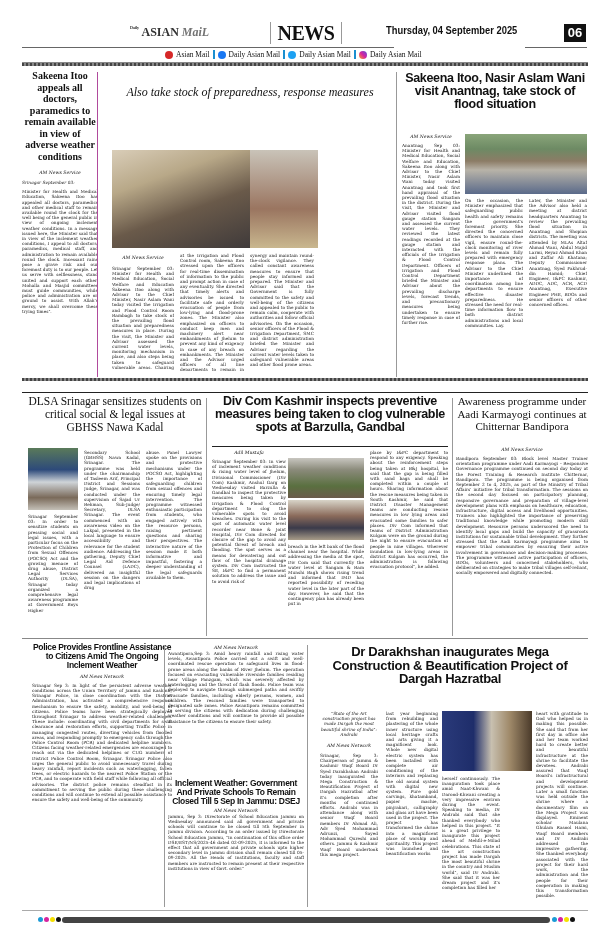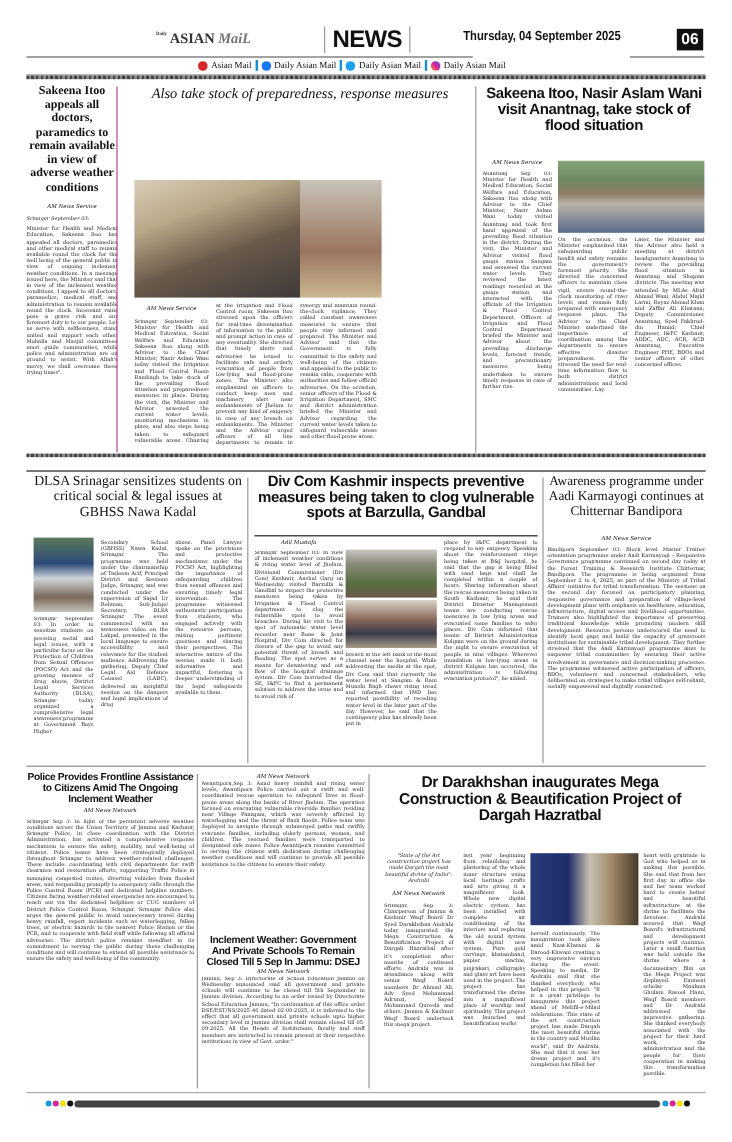--- a/index.html
+++ b/index.html
@@ -1,21 +1,21 @@
 <!DOCTYPE html>
 <html><head>
 <meta charset="utf-8">
 <style>
 *{box-sizing:border-box;margin:0;padding:0}
 body{width:610px;height:952px;background:#fff;font-family:"DejaVu Serif",serif;color:#111;position:relative;overflow:hidden}
 .abs{position:absolute}
 .hdr{left:0;top:0;width:610px;height:60px}
 .logo{left:130px;top:25px;font-family:"Liberation Serif",serif;font-size:12px;font-weight:bold;color:#333}
 .logo .m{color:#737373;font-style:italic}
-.newsbox{left:270px;top:22px;width:72px;height:22px;border-left:1px solid #999;border-right:1px solid #999;text-align:center;font-family:Liberation Sans, sans-serif;font-weight:900;font-size:20px;line-height:22px;letter-spacing:-0.5px}
+.newsbox{left:270px;top:22px;width:72px;height:22px;border-left:1px solid #999;border-right:1px solid #999;text-align:center;font-family:Liberation Serif, serif;font-weight:900;font-size:20px;line-height:22px;letter-spacing:-0.5px}
 .date{left:386px;top:24px;font-family:"Liberation Sans",sans-serif;font-weight:bold;font-size:11px;transform:scaleX(.85);transform-origin:left}
 .pgno{left:564px;top:24px;width:22px;height:18px;background:#111;color:#fff;font-family:"Liberation Sans",sans-serif;font-weight:900;font-size:13px;text-align:center;line-height:18px}
 .hl1{left:22px;top:47px;width:372px;border-top:1px solid #666}
 .hl1b{left:525px;top:47px;width:62px;border-top:1px solid #666}
 .social{left:165px;top:50px;font-size:7.5px;font-family:"Liberation Serif",serif;display:flex;gap:3px;align-items:center}
 .social .ic{display:inline-block;width:8px;height:8px;border-radius:50%}
 .social .sep{width:2px;height:9px;background:#1a8fd0}
 .hl2{left:22px;top:62px;width:566px;border-top:1px solid #888}
 .dbar{height:3px;background:repeating-linear-gradient(90deg,#444 0 2px,#888 2px 4px)}
 .col{font-size:4.3px;line-height:5.2px;text-align:justify;color:#222}
@@ -62,21 +62,21 @@
 
 <div class="abs" style="left:22px;top:70px;width:76px;height:305px">
   <div class="hd-serif" style="font-size:10px;font-weight:bold">Sakeena Itoo appeals all doctors, paramedics to remain available in view of adverse weather conditions</div>
   <div class="svc" style="margin-top:8px">AM News Service</div>
   <div class="col" style="font-style:italic;margin-top:5px">Srinagar September 03:</div>
   <div class="col" style="margin-top:4px">Minister for Health and Medical Education, Sakeena Itoo has appealed all doctors, paramedics and other medical staff to remain available round the clock for the well being of the general public in view of ongoing inclement weather conditions. In a message issued here, the Minister said that in view of the inclement weather conditions, I appeal to all doctors, paramedics, medical staff, and administration to remain available round the clock. Incessant rains pose a grave risk and our foremost duty is to our people. Let us serve with selflessness, stand united and support each other. Mohalla and Masjid committees must guide communities, while police and administration are on ground to assist. With Allah's mercy, we shall overcome these trying times".</div>
 </div>
 <div class="abs vrp" style="left:97px;top:72px;height:305px"></div>
 
 <div class="abs" style="left:104px;top:68px;width:292px">
-  <div class="hd-serif" style="font-size:12px;font-style:italic;margin-top:4px">Also take stock of preparedness, response measures</div>
+  <div class="hd-serif" style="font-size:12px;font-style:italic;margin-top:18px">Also take stock of preparedness, response measures</div>
 </div>
 <div class="abs photo" style="left:112px;top:150px;width:138px;height:98px;background:linear-gradient(160deg,#d9cdb8 0%,#b8a888 30%,#6a5a4a 60%,#3f3a3a 100%)"></div>
 <div class="abs photo" style="left:250px;top:150px;width:68px;height:98px;background:linear-gradient(180deg,#c9c3b8,#9a7560 60%,#c9b78f)"></div>
 <div class="abs" style="left:112px;top:255px;width:62px;height:120px">
   <div class="svc">AM News Service</div>
   <div class="col" style="margin-top:6px;height:104px;overflow:hidden">Srinagar September 03: Minister for Health and Medical Education, Social Welfare and Education Sakeena Itoo along with Advisor to the Chief Minister, Nasir Aslam Wani today visited the Irrigation and Flood Control Room Rambagh to take stock of the prevailing flood situation and preparedness measures in place. During the visit, the Minister and Advisor assessed the current water levels, monitoring mechanism in place, and also steps being taken to safeguard vulnerable areas. Chairing a brief meeting</div>
 </div>
 <div class="abs col" style="left:180px;top:253px;width:64px;height:118px;overflow:hidden">at the Irrigation and Flood Control room, Sakeena Itoo stressed upon the officers for real-time dissemination of information to the public and prompt action in case of any eventuality. She directed that timely alerts and advisories be issued to facilitate safe and orderly evacuation of people from low-lying and flood-prone zones. The Minister also emphasized on officers to conduct keep men and machinery alert near embankments of Jhelum to prevent any kind of exigency in case of any breach on embankments. The Minister and the Advisor urged officers of all line departments to remain in close</div>
 <div class="abs col" style="left:250px;top:253px;width:64px;height:118px;overflow:hidden">synergy and maintain round-the-clock vigilance. They called constant awareness measures to ensure that people stay informed and prepared. The Minister and Advisor said that the Government is fully committed to the safety and well-being of the citizens and appealed to the public to remain calm, cooperate with authorities and follow official advisories. On the occasion, senior officers of the Flood &amp; Irrigation Department, SMC and district administration briefed the Minister and Advisor regarding the current water levels taken to safeguard vulnerable areas and other flood prone areas.</div>
 <div class="abs vr" style="left:396px;top:72px;height:305px"></div>
@@ -119,21 +119,21 @@
 <div class="abs vr" style="left:452px;top:398px;height:238px"></div>
 
 <div class="abs" style="left:456px;top:395px;width:132px">
   <div class="hd-serif" style="font-size:11px">Awareness programme under Aadi Karmayogi continues at Chitternar Bandipora</div>
   <div class="svc" style="margin-top:14px">AM News Service</div>
   <div class="col" style="margin-top:4px;height:160px;overflow:hidden">Bandipora September 03: Block level Master Trainer orientation programme under Aadi Karmayogi – Responsive Governance programme continued on second day today at the Forest Training &amp; Research Institute Chitternar, Bandipora. The programme is being organised from September 2 to 4, 2025, as part of the Ministry of Tribal Affairs' initiative for tribal transformation. The sessions on the second day focused on participatory planning, responsive governance and preparation of village-level development plans with emphasis on healthcare, education, infrastructure, digital access and livelihood opportunities. Trainers also highlighted the importance of preserving traditional knowledge while promoting modern skill development. Resource persons underscored the need to identify local gaps and build the capacity of grassroots institutions for sustainable tribal development. They further stressed that the Aadi Karmayogi programme aims to empower tribal communities by ensuring their active involvement in governance and decision-making processes. The programme witnessed active participation of officers, BDOs, volunteers and concerned stakeholders, who deliberated on strategies to make tribal villages self-reliant, socially empowered and digitally connected.</div>
 </div>
 
 <div class="abs" style="left:22px;top:638px;width:566px;border-top:1px solid #888"></div>
 
-<div class="abs" style="left:22px;top:643px;width:140px">
+<div class="abs" style="left:32px;top:643px;width:140px">
   <div class="hd-cond" style="font-size:8.5px">Police Provides Frontline Assistance to Citizens Amid The Ongoing Inclement Weather</div>
   <div class="svc" style="margin-top:4px">AM News Network</div>
   <div class="col" style="margin-top:4px;height:240px;overflow:hidden">Srinagar Sep 3: In light of the persistent adverse weather conditions across the Union Territory of Jammu and Kashmir, Srinagar Police, in close coordination with the District Administration, has activated a comprehensive response mechanism to ensure the safety, mobility, and well-being of citizens. Police teams have been strategically deployed throughout Srinagar to address weather-related challenges. These include: coordinating with civil departments for swift clearance and restoration efforts, supporting Traffic Police in managing congested routes, diverting vehicles from flooded areas, and responding promptly to emergency calls through the Police Control Room (PCR) and dedicated helpline numbers. Citizens facing weather-related emergencies are encouraged to reach out via the dedicated helplines or CUG numbers of District Police Control Room, Srinagar. Srinagar Police also urges the general public to avoid unnecessary travel during heavy rainfall, report incidents such as waterlogging, fallen trees, or electric hazards to the nearest Police Station or the PCR, and to cooperate with field staff while following all official advisories. The district police remains steadfast in its commitment to serving the public during these challenging conditions and will continue to extend all possible assistance to ensure the safety and well-being of the community.</div>
 </div>
 <div class="abs vr" style="left:164px;top:645px;height:262px"></div>
 
 <div class="abs" style="left:168px;top:643px;width:136px">
   <div class="svc" style="margin-top:2px">AM News Network</div>
   <div class="col" style="margin-top:1px;height:110px;overflow:hidden">Awantipora,Sep 3: Amid heavy rainfall and rising water levels, Awantipora Police carried out a swift and well-coordinated rescue operation to safeguard lives in flood-prone areas along the banks of River Jhelum. The operation focused on evacuating vulnerable riverside families residing near Village Panzgam, which was severely affected by waterlogging and the threat of flash floods. Police team was deployed to navigate through submerged paths and swiftly evacuate families, including elderly persons, women, and children. The rescued families were transported to designated safe zones. Police Awantipora remains committed to serving the citizens with dedication during challenging weather conditions and will continue to provide all possible assistance to the citizens to ensure their safety.</div>
 </div>

